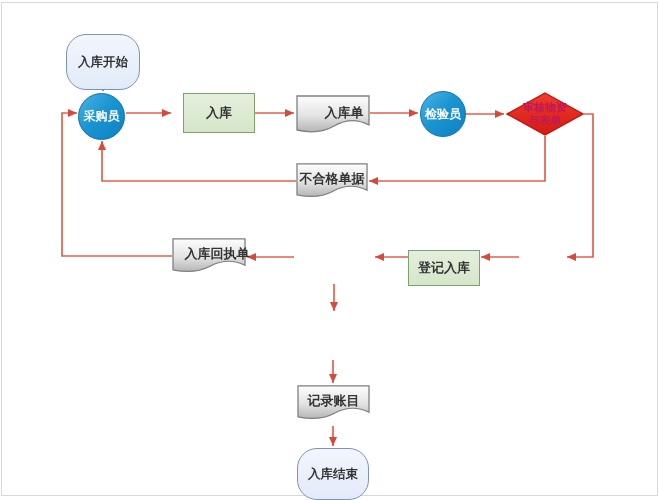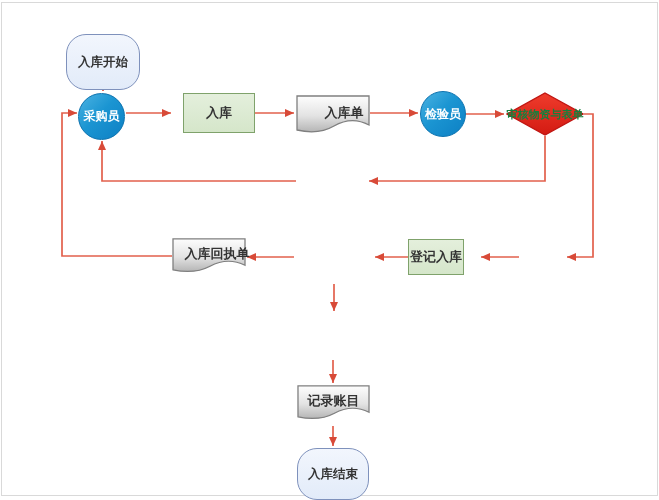--- a/index.html
+++ b/index.html
@@ -23,21 +23,21 @@
   }
   .role{
     border-radius:50%;
     background:linear-gradient(135deg,#4cb3e2 0%,#1b95d2 45%,#0d80c4 100%);
     border:1.5px solid #0b72af;
     color:#ffffff;font-size:12px;font-weight:700;text-align:center;
   }
   .shape-node .shape{position:absolute;left:0;top:0;width:100%;height:100%;z-index:1;}
   .doc .label{font-size:13px;font-weight:700;margin-top:-8px;}
   .db .label{font-size:13px;font-weight:700;margin-top:6px;color:#222;}
-  .decision{flex-direction:row;color:#15803d;}
+  .decision{flex-direction:column;color:#be185d;}
   .decision .label{font-size:11px;font-weight:700;line-height:13px;}
 </style>
 </head>
 <body>
 
 <div id="stage">
   <div id="frame"></div>
 
   <svg id="wires" width="659" height="500" viewBox="0 0 659 500">
     <defs>
@@ -101,23 +101,29 @@
   </div>
 
   <div class="node decision shape-node" style="left:506px;top:92px;width:78px;height:44px;">
     <svg class="shape" viewBox="0 0 78 44" preserveAspectRatio="none">
       <polygon points="39,1 77,22 39,43 1,22" fill="url(#redGrad)" stroke="#c01511" stroke-width="1.4"></polygon>
     </svg>
     <span class="label">审核物资</span>
     <span class="label">与表单</span>
   </div>
 
+  <div class="node doc shape-node" style="left:296px;top:163px;width:72px;height:40px;">
+    <svg class="shape" viewBox="0 0 74 44" preserveAspectRatio="none">
+      <path d="M1,1 L73,1 L73,30 C62,24 50,24 38,31 C26,38 14,38 1,35 Z" fill="url(#docGrad)" stroke="#7f7f7f" stroke-width="1.3"></path>
+    </svg>
+    <span class="label">不合格单据</span>
+  </div>
 
 
-  <div class="node process" style="left:408px;top:239px;width:56px;height:36px;">
+  <div class="node process" style="left:408px;top:250px;width:72px;height:36px;">
     <span class="label">登记入库</span>
   </div>
 
 
   <div class="node doc shape-node" style="left:172px;top:238px;width:74px;height:40px;padding-left:16px;">
     <svg class="shape" viewBox="0 0 74 44" preserveAspectRatio="none">
       <path d="M1,1 L73,1 L73,30 C62,24 50,24 38,31 C26,38 14,38 1,35 Z" fill="url(#docGrad)" stroke="#7f7f7f" stroke-width="1.3"></path>
     </svg>
     <span class="label">入库回执单</span>
   </div>

